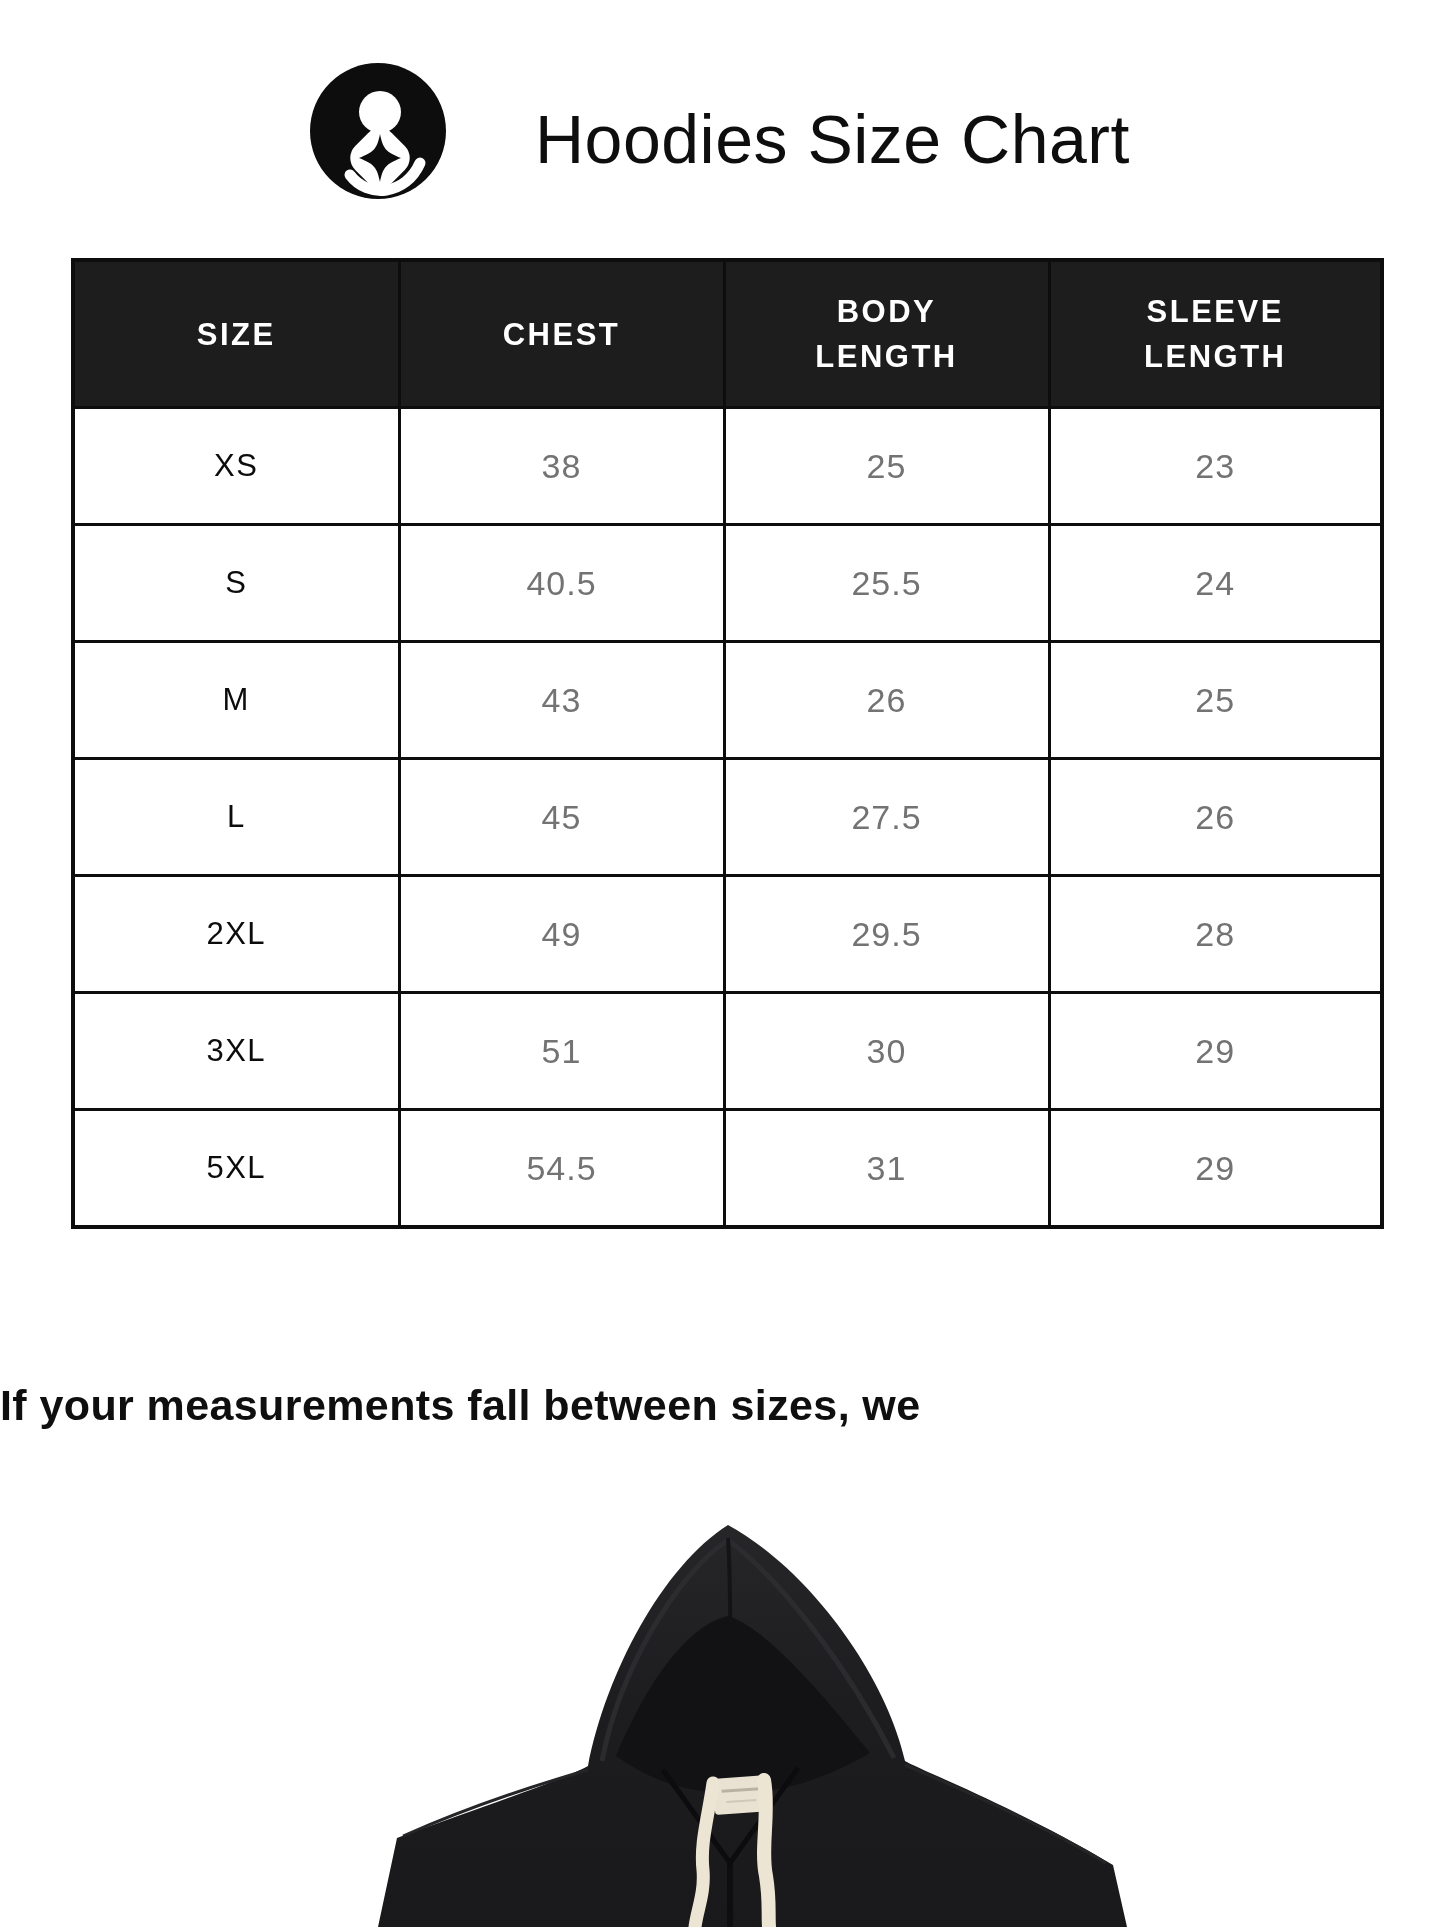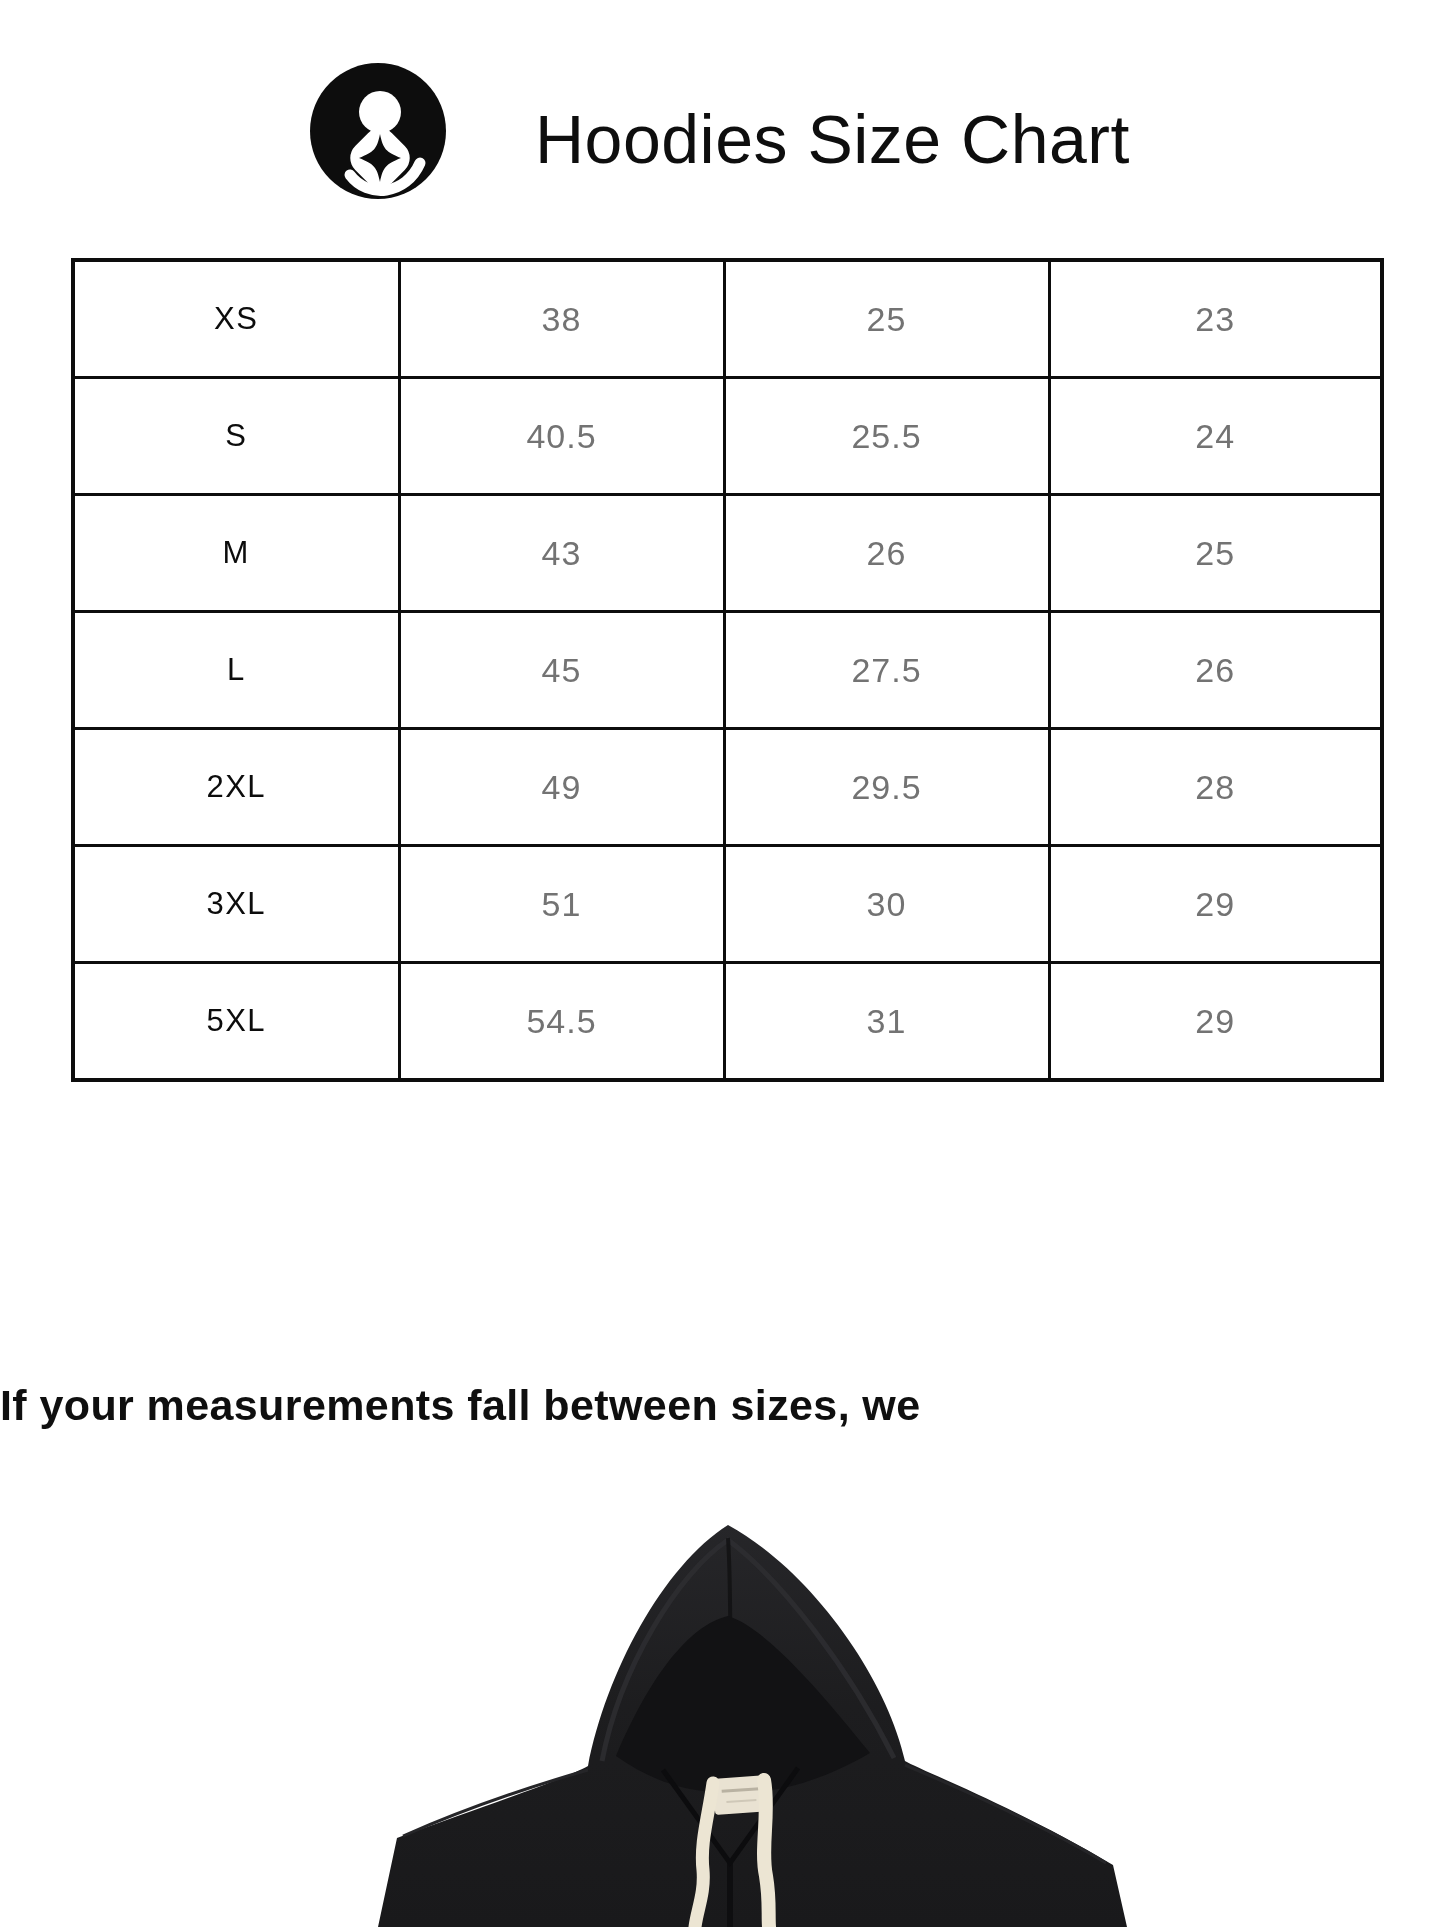--- a/index.html
+++ b/index.html
@@ -70,20 +70,28 @@
 <div class="title">Hoodies Size Chart</div>
 
 <table class="size-chart">
   <colgroup>
     <col style="width:326px">
       <col style="width:325px">
       <col style="width:325px">
       <col style="width:333px">
   </colgroup>
   <tbody>
+      <tr>
+    <th>SIZE</th>
+    <th>CHEST</th>
+    <th>BODY
+LENGTH</th>
+    <th>SLEEVE
+LENGTH</th>
+  </tr>
   <tr>
     <td class="size-col">XS</td>
     <td class="val-col">38</td>
     <td class="val-col">25</td>
     <td class="val-col">23</td>
   </tr>
   <tr>
     <td class="size-col">S</td>
     <td class="val-col">40.5</td>
     <td class="val-col">25.5</td>

